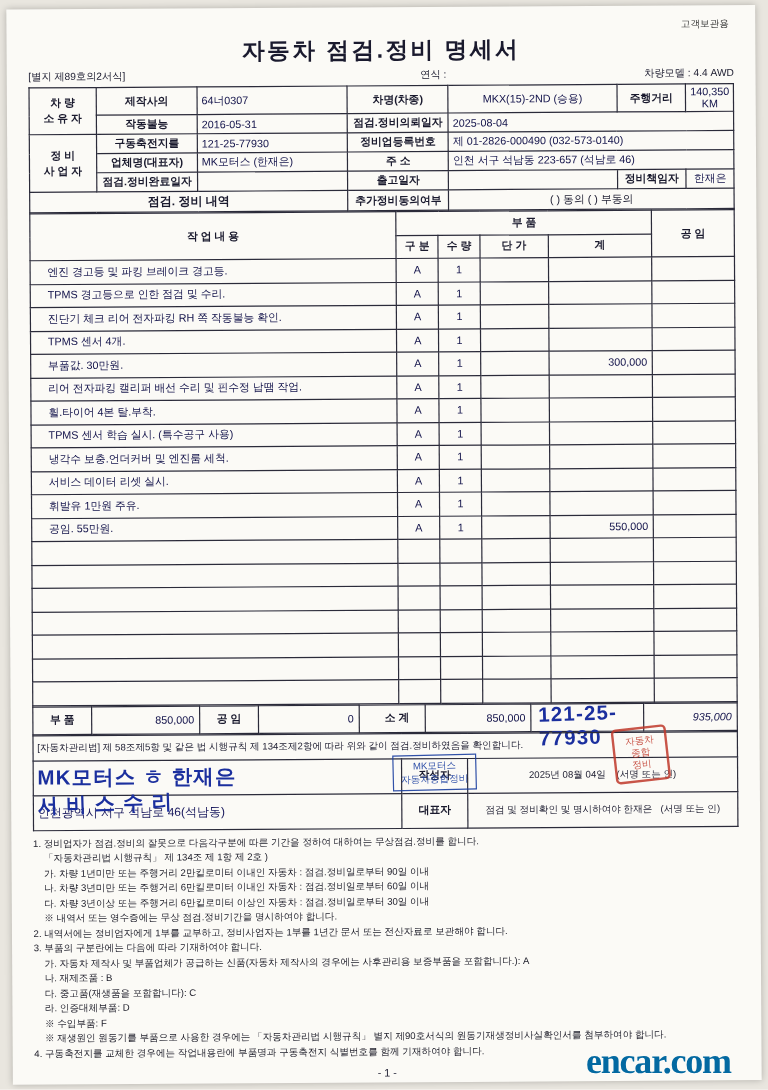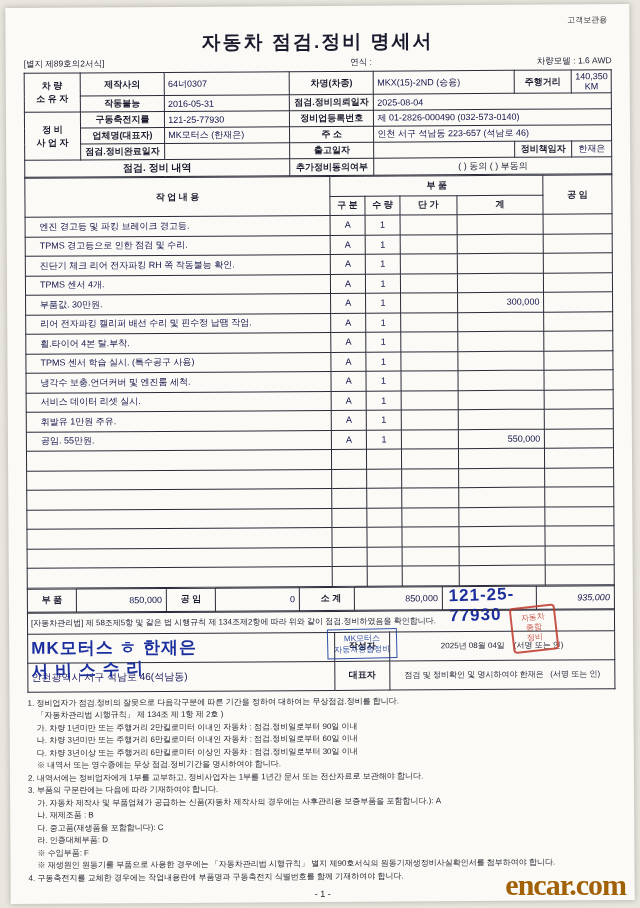--- a/index.html
+++ b/index.html
@@ -72,53 +72,53 @@
     color:#1b2f9e;font-size:17px;font-weight:bold;letter-spacing:1px;
     transform:rotate(-1.5deg);
   }
 
   .notes{font-size:8px;line-height:12.5px;margin-top:5px;color:#1c1c28;}
   .notes .lvl1{margin-left:0;}
   .notes .lvl2{margin-left:9px;}
   .pageno{text-align:center;font-size:9px;margin-top:6px;}
 
   .watermark{
-    position:absolute; right:14px; bottom:6px;
-    font-size:30px; font-weight:bold; color:#a16207;
+    position:absolute; right:31px; bottom:6px;
+    font-size:30px; font-weight:bold; color:#0369a1;
     font-family:"Liberation Serif", serif;
     letter-spacing:-1px;
     text-shadow:0 1px 0 rgba(255,255,255,.6);
   }
 </style>
 </head>
 <body>
 
 <div id="sheet">
   <div class="inner">
 
     <div class="topline">
       <span>고객보관용</span>
     </div>
 
     <h1>자동차 점검.정비 명세서</h1>
 
     <div class="subrow">
       <span>[별지 제89호의2서식]</span>
       <span class="mid">연식 :</span>
-      <span>차량모델 : 1.6 AWD</span>
+      <span>차량모델 : 4.4 AWD</span>
     </div>
 
     <table>
       <tbody>
           <tr>
         <td class="lbl" rowspan="2" style="width:52px;">차 량<br>소 유 자</td>
         <td class="lbl" style="width:78px;">제작사의</td>
         <td class="val" style="width:136px;">64너0307</td>
         <td class="lbl" style="width:78px;">차명(차종)</td>
-        <td class="val" style="width:148px;">MKX(15)-2ND (승용)</td>
+        <td class="val" style="width:148px;text-align:center;">MKX(15)-2ND (승용)</td>
         <td class="lbl" style="width:52px;">주행거리</td>
         <td class="val ctr">140,350 KM</td>
       </tr>
       <tr>
         <td class="lbl">작동불능</td>
         <td class="val">2016-05-31</td>
         <td class="lbl">점검.정비의뢰일자</td>
         <td class="val" colspan="3">2025-08-04</td>
       </tr>
 

